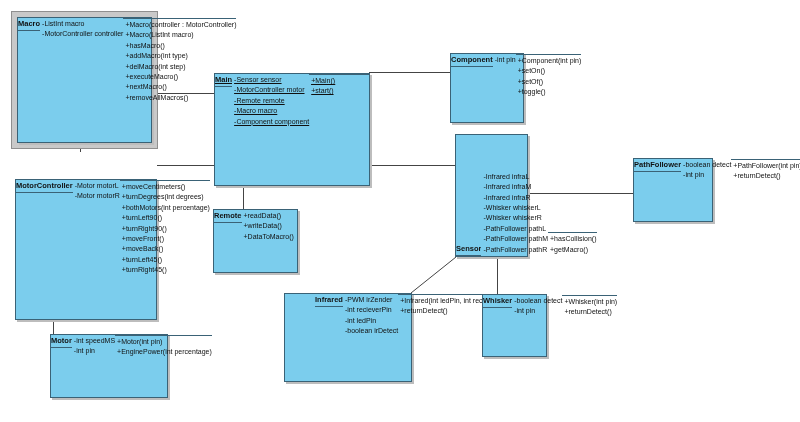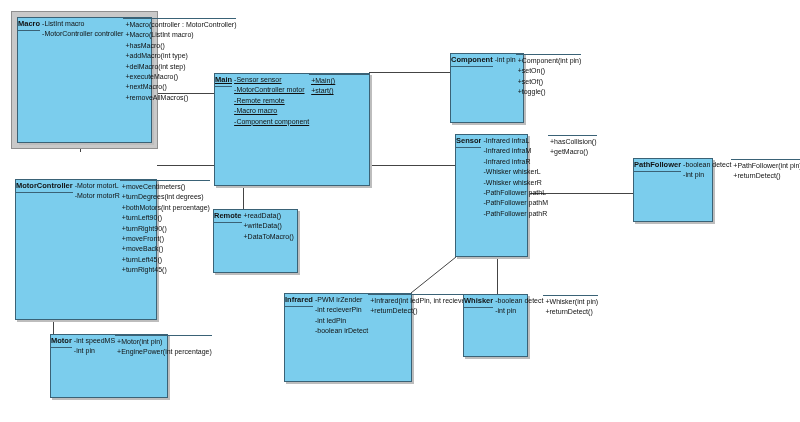--- a/index.html
+++ b/index.html
@@ -132,21 +132,21 @@
       <div class="row">-int pin</div>
     </div>
     <div class="uml-methods">
       <div class="row">+Component(int pin)</div>
       <div class="row">+setOn()</div>
       <div class="row">+setOf()</div>
       <div class="row">+toggle()</div>
     </div>
   </div>
 
-  <div class="uml-class" style="left:455px;top:134px;width:73px;height:123px;">
+  <div class="uml-class" style="left:455px;top:134px;width:73px;height:123px;align-items:flex-end;">
     <div class="uml-title">Sensor</div>
     <div class="uml-attrs">
       <div class="row">-Infrared infraL</div>
       <div class="row">-Infrared infraM</div>
       <div class="row">-Infrared infraR</div>
       <div class="row">-Whisker whiskerL</div>
       <div class="row">-Whisker whiskerR</div>
       <div class="row">-PathFollower pathL</div>
       <div class="row">-PathFollower pathM</div>
       <div class="row">-PathFollower pathR</div>
@@ -162,35 +162,35 @@
     <div class="uml-attrs">
       <div class="row">-boolean detect</div>
       <div class="row">-int pin</div>
     </div>
     <div class="uml-methods">
       <div class="row">+PathFollower(int pin)</div>
       <div class="row">+returnDetect()</div>
     </div>
   </div>
 
-  <div class="uml-class" style="left:284px;top:293px;width:128px;height:89px;">
+  <div class="uml-class" style="left:284px;top:293px;width:128px;height:89px;padding-left:30px;">
     <div class="uml-title">Infrared</div>
     <div class="uml-attrs">
       <div class="row">-PWM irZender</div>
       <div class="row">-int recieverPin</div>
       <div class="row">-int ledPin</div>
       <div class="row">-boolean irDetect</div>
     </div>
     <div class="uml-methods">
       <div class="row">+Infrared(int ledPin, int recieverPin)</div>
       <div class="row">+returnDetect()</div>
     </div>
   </div>
 
-  <div class="uml-class" style="left:463px;top:294px;width:65px;height:63px;">
+  <div class="uml-class" style="left:482px;top:294px;width:65px;height:63px;">
     <div class="uml-title">Whisker</div>
     <div class="uml-attrs">
       <div class="row">-boolean detect</div>
       <div class="row">-int pin</div>
     </div>
     <div class="uml-methods">
       <div class="row">+Whisker(int pin)</div>
       <div class="row">+returnDetect()</div>
     </div>
   </div>

